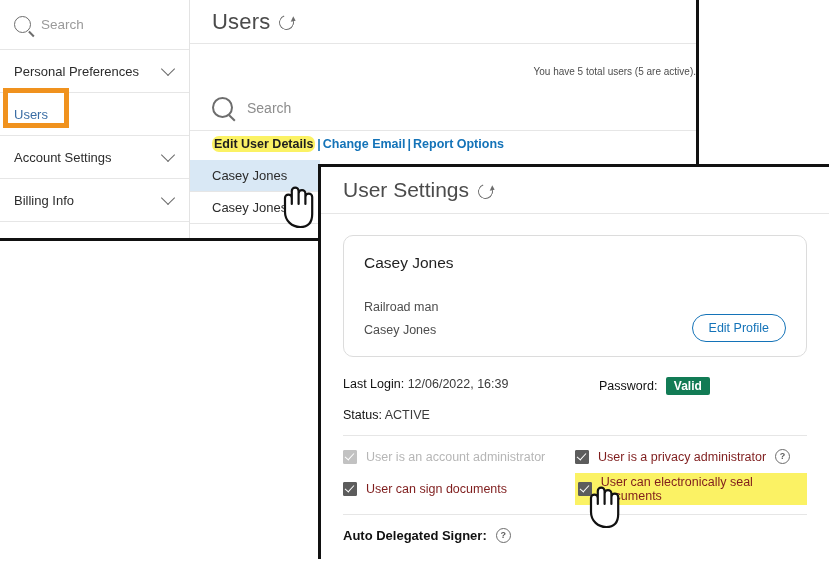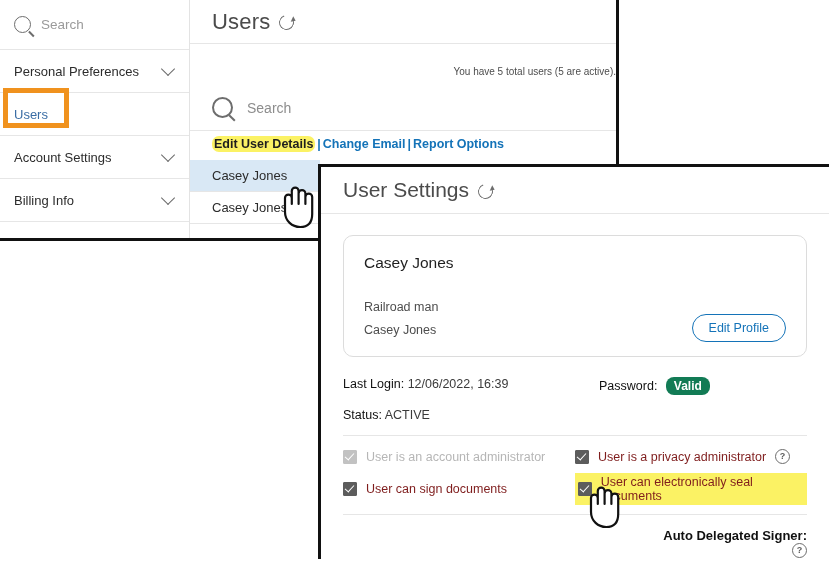--- a/index.html
+++ b/index.html
@@ -7,21 +7,21 @@
     width:829px;height:565px;
     background:#ffffff;
     font-family:"Liberation Sans","DejaVu Sans",sans-serif;
     overflow:hidden;
     position:relative;
   }
   .stage{position:absolute;inset:0;}
 
   
   .users-window{
-    position:absolute;left:0;top:0;width:619px;height:241px;
+    position:absolute;left:0;top:0;width:699px;height:241px;
     background:#ffffff;
     border-right:3px solid #111;
     border-bottom:3px solid #111;
     box-sizing:border-box;
     overflow:hidden;
     z-index:1;
     padding-left:16px;
   }
 
   
@@ -126,21 +126,21 @@
     border:1.4px solid #1473b8;border-radius:17px;
     color:#1473b8;font-size:12.5px;padding:6px 16px;background:#fff;
   }
   .meta{padding:20px 22px 0 22px;font-size:12.5px;color:#1f1f1f;}
   .meta-row{display:flex;margin-bottom:13px;}
   .meta-left{width:256px;}
   .meta-b{font-weight:normal;color:#111;}
   .meta-v{color:#3a3a3a;}
   .badge{
     background:#127b55;color:#fff;font-weight:bold;font-size:12px;
-    padding:2px 8px;border-radius:8px;margin-left:5px;display:inline-block;
+    padding:2px 8px;border-radius:2px;margin-left:5px;display:inline-block;
   }
   .divider{height:1px;background:#e6e6e6;margin:8px 22px 0 22px;}
   .cb-grid{padding:13px 22px 0 22px;}
   .cb-row{display:flex;margin-bottom:9px;}
   .cb-col{width:256px;display:flex;align-items:center;}
   .cb{
     width:12px;height:12px;border:1px solid #5c5c5c;background:#5c5c5c;
     border-radius:1px;position:relative;flex:0 0 auto;
   }
   .cb.dim{border-color:#c2c2c2;background:#c2c2c2;}
@@ -151,21 +151,21 @@
   }
   .cb-label{font-size:12.5px;color:#7f1d1d;margin-left:9px;}
   .cb-label.dim{color:#b6b6b6;}
   .cb-col.hl{background:#fbf264;padding:2px 3px;width:250px;}
   .qmark{
     display:inline-block;width:13px;height:13px;border:1.3px solid #6d6d6d;
     border-radius:50%;color:#5c5c5c;font-size:9px;line-height:12px;
     text-align:center;margin-left:9px;flex:0 0 auto;font-weight:bold;
   }
   .bottom-divider{height:1px;background:#e6e6e6;margin:9px 22px 0 22px;}
-  .ads{padding:13px 22px 0 22px;display:flex;align-items:flex-end;flex-direction:column;}
+  .ads{padding:13px 22px 0 22px;display:flex;align-items:center;}
   .ads-label{font-size:13px;font-weight:bold;color:#111;}
 </style>
 </head>
 <body>
 
 <div class="stage">
 
   <div class="users-window">
 
     <div class="leftnav">

